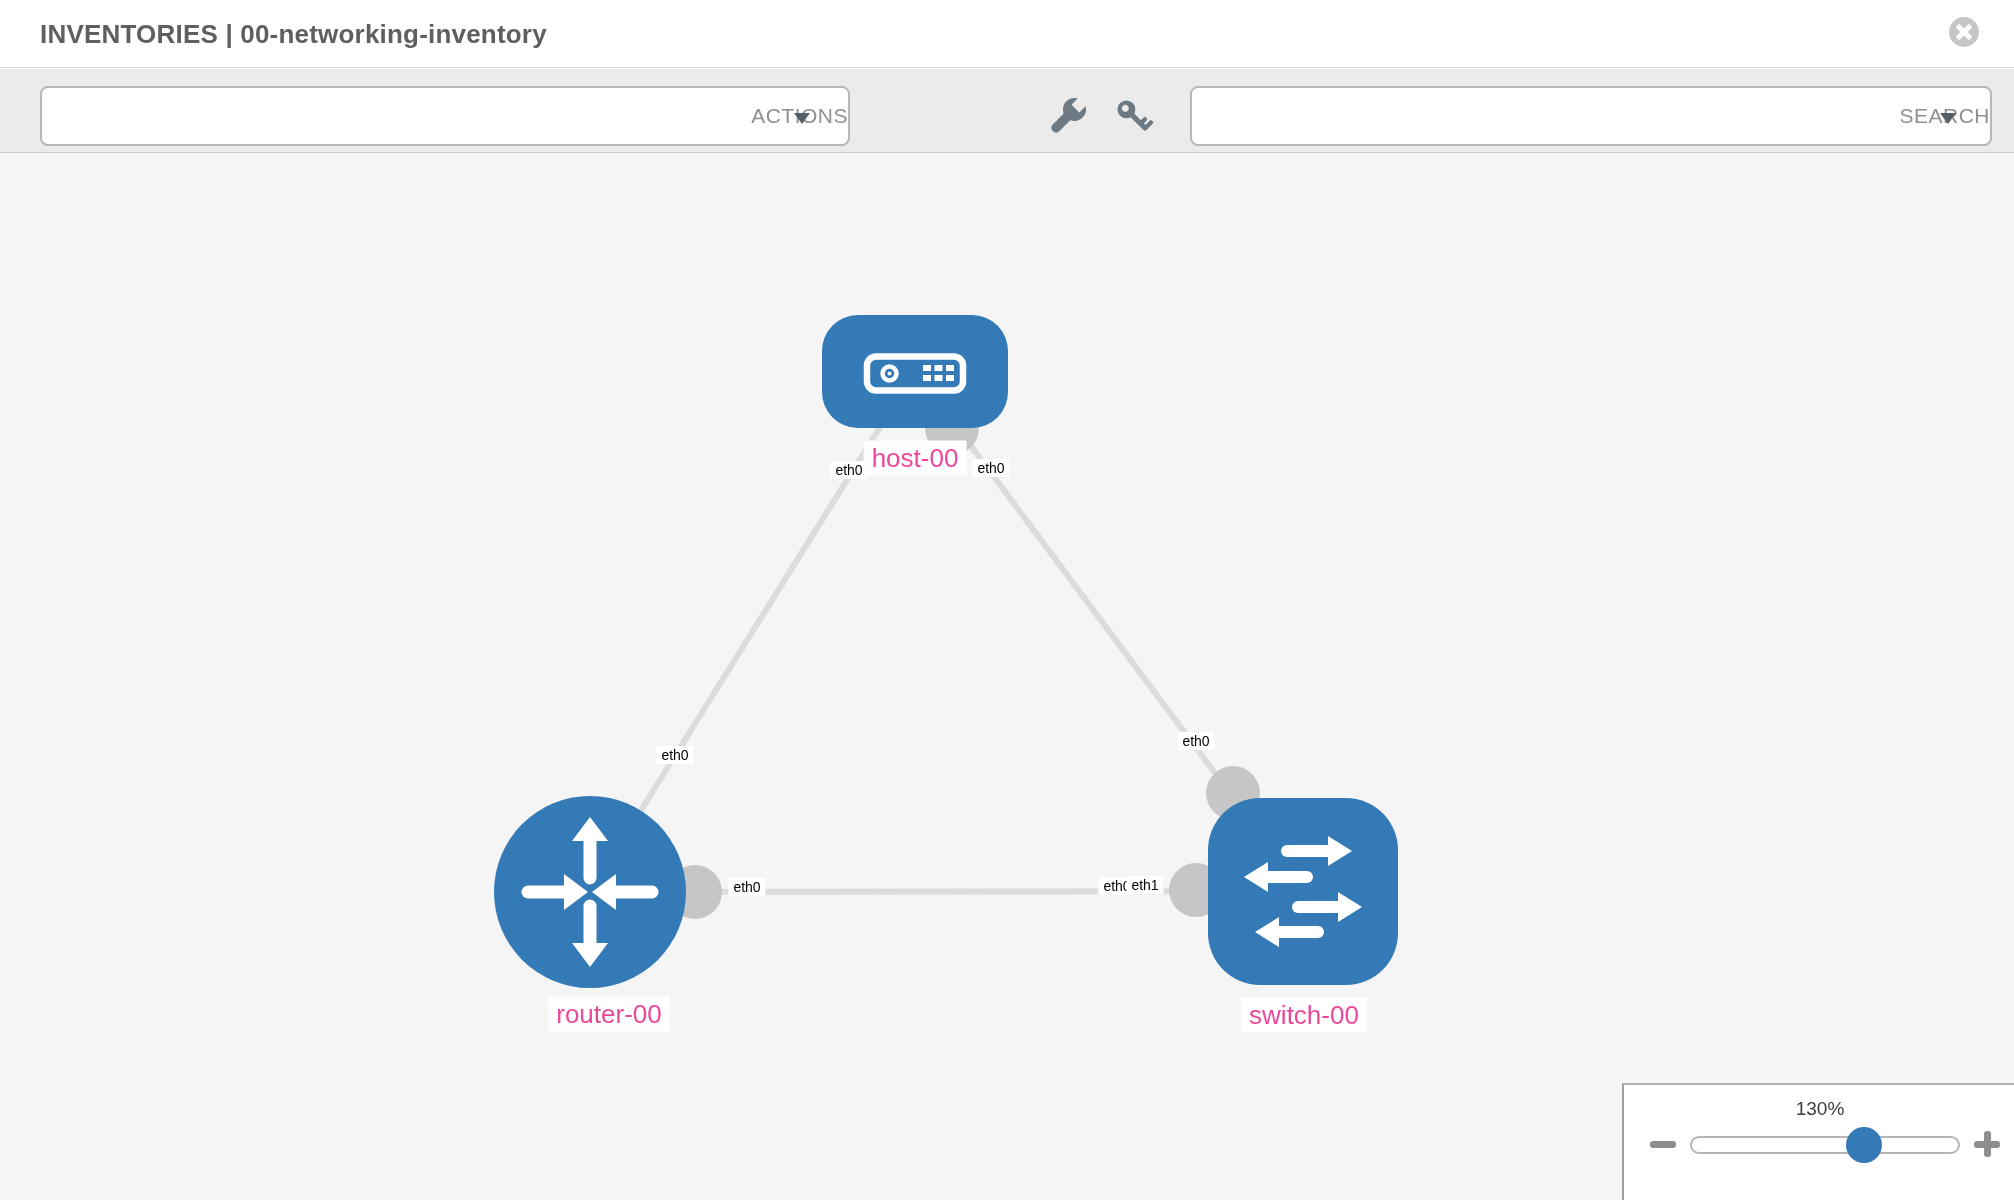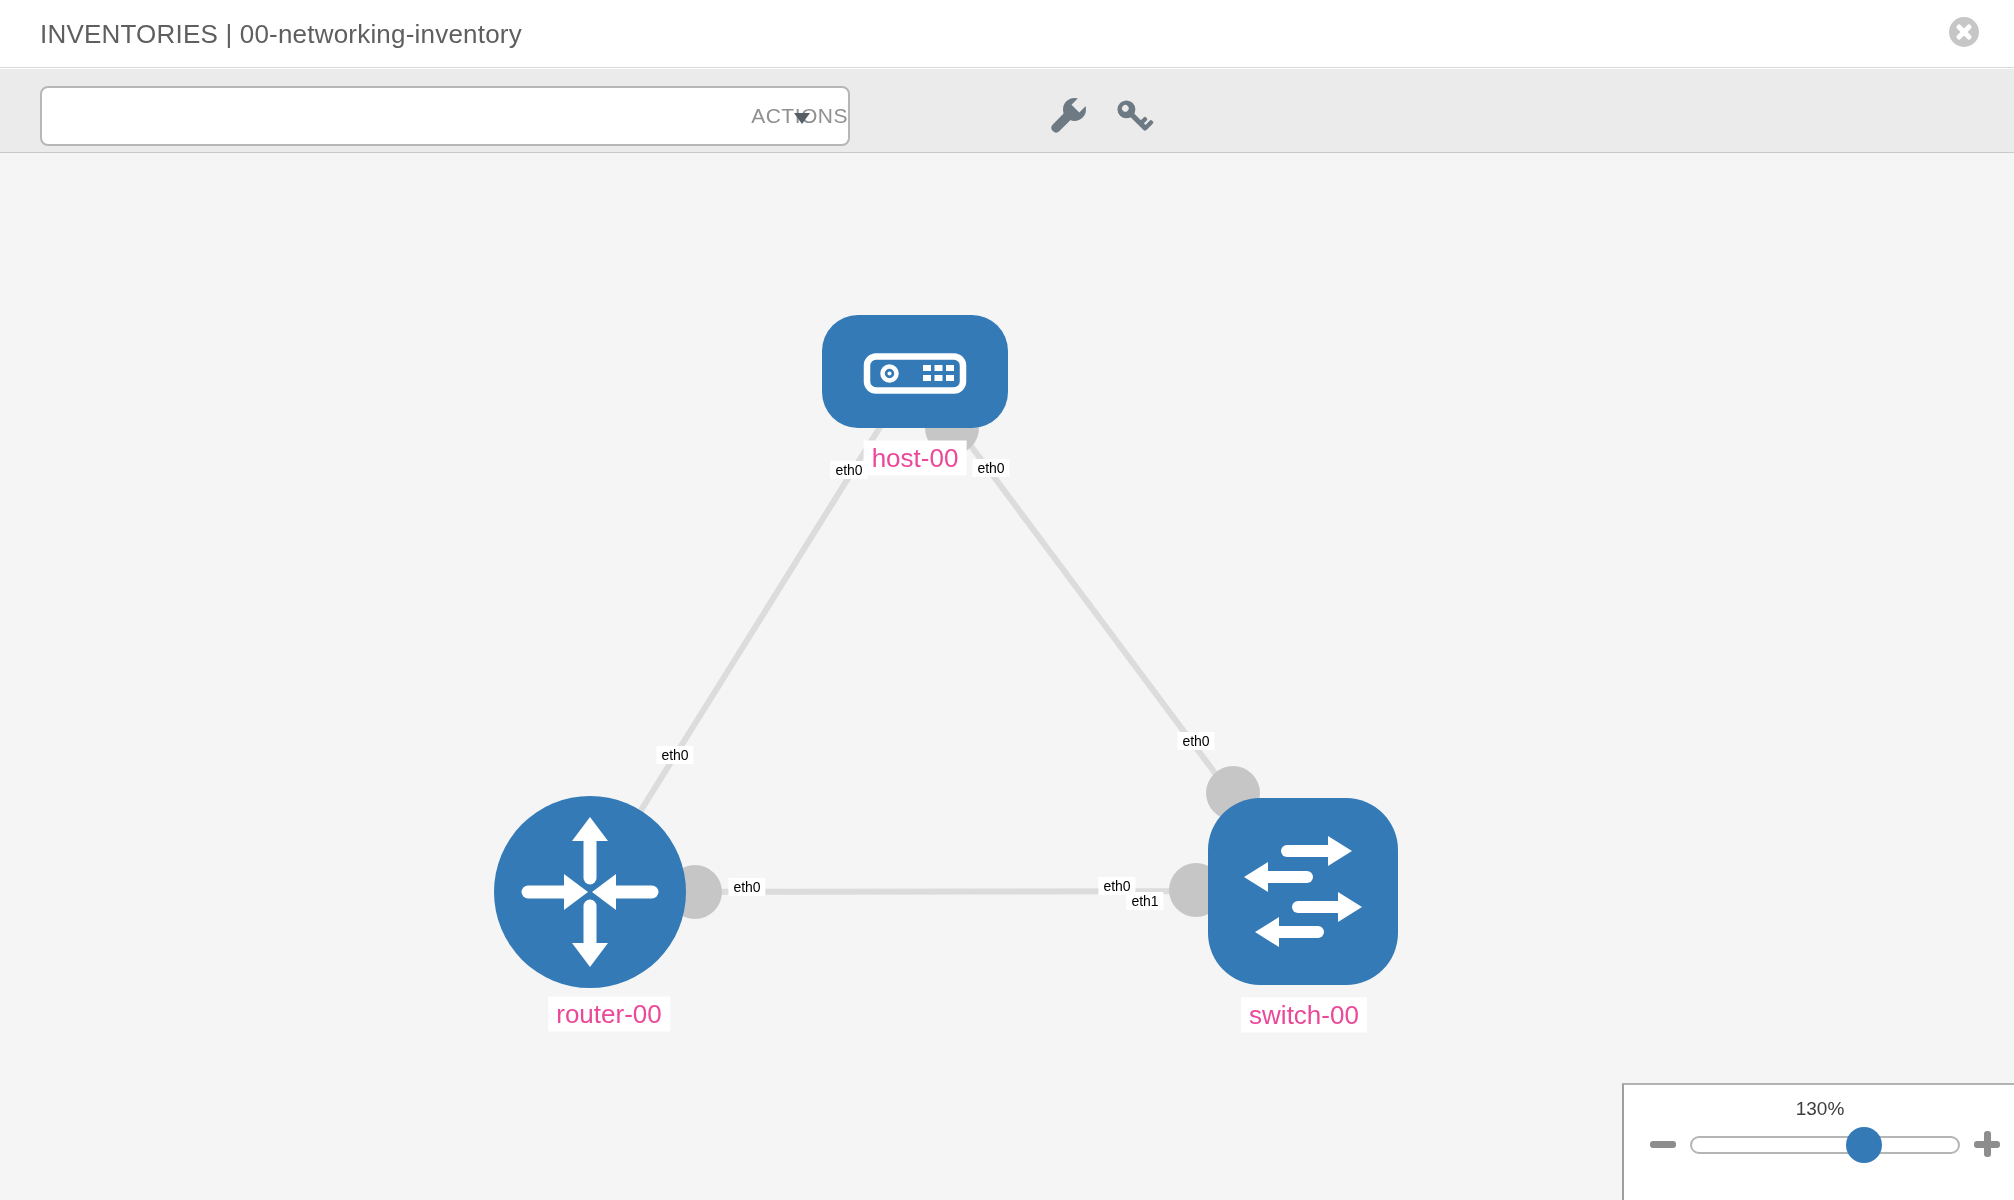--- a/index.html
+++ b/index.html
@@ -2,21 +2,21 @@
 <html><head>
 <meta charset="utf-8">
 <style>
   * { margin:0; padding:0; box-sizing:border-box; }
   html,body { width:2014px; height:1200px; overflow:hidden; background:#fff;
     font-family:"Liberation Sans","DejaVu Sans",sans-serif; }
 
   
   .header { position:absolute; left:0; top:0; width:2014px; height:68px; background:#fff;
     border-bottom:1px solid #d9d9d9; }
-  .page-title { position:absolute; left:40px; top:19px; font-size:26px; font-weight:400;
+  .page-title { position:absolute; left:40px; top:19px; font-size:26px; font-weight:700;
     color:#5f5f5f; letter-spacing:0.2px; }
   .close-btn { position:absolute; left:1948px; top:16px; width:32px; height:32px; cursor:pointer; }
 
   
   .toolbar { position:absolute; left:0; top:69px; width:2014px; height:84px; background:#ebebeb;
     border-bottom:1px solid #c9c9c9; }
   .select-box { position:absolute; top:17px; height:60px; background:#fff;
     border:2px solid #b7b7b7; border-radius:8px; display:flex; align-items:center;justify-content:flex-end; }
   .select-box .label { margin-left:18px; font-size:21px; color:#909090; letter-spacing:0.5px; }
   .caret { position:absolute; width:0; height:0; border-left:8px solid transparent;
@@ -89,20 +89,24 @@
       <g transform="rotate(-45 18 18)">
         <circle cx="18" cy="8.5" r="7" fill="#6e7a83"></circle>
         <circle cx="18" cy="7.3" r="2.6" fill="#ebebeb"></circle>
         <rect x="16" y="13.5" width="4" height="17.5" rx="1.6" fill="#6e7a83"></rect>
         <rect x="18" y="22.5" width="6.5" height="3.4" rx="1.4" fill="#6e7a83"></rect>
         <rect x="18" y="27.6" width="8" height="3.4" rx="1.4" fill="#6e7a83"></rect>
       </g>
     </svg>
   </div>
 
+  <div class="select-box search-box">
+    <span class="label">SEARCH</span>
+    <span class="caret"></span>
+  </div>
 </div>
 
 <div class="canvas">
   <svg class="topo-svg" width="2014" height="1047" viewBox="0 0 2014 1047">
 
     <g stroke="#dcdcdc" stroke-width="6">
       <line x1="915" y1="218" x2="590" y2="739"></line>
       <line x1="915" y1="218" x2="1303" y2="738"></line>
       <line x1="590" y1="739" x2="1303" y2="738"></line>
     </g>
@@ -159,21 +163,21 @@
       </g>
     </g>
   </svg>
 
   <div class="graph-label iface-label" style="left:849px;  top:317px;">eth0</div>
   <div class="graph-label iface-label" style="left:991px;  top:315px;">eth0</div>
   <div class="graph-label iface-label" style="left:675px;  top:602px;">eth0</div>
   <div class="graph-label iface-label" style="left:1196px; top:588px;">eth0</div>
   <div class="graph-label iface-label" style="left:747px;  top:734px;">eth0</div>
   <div class="graph-label iface-label" style="left:1117px; top:733px;">eth0</div>
-  <div class="graph-label iface-label" style="left:1145px; top:732px;margin-top:16px;">eth1</div>
+  <div class="graph-label iface-label" style="left:1145px; top:732px;">eth1</div>
 
   <div class="graph-label node-label" style="left:915px;  top:305px;">host-00</div>
   <div class="graph-label node-label" style="left:609px;  top:861px;">router-00</div>
   <div class="graph-label node-label" style="left:1304px; top:862px;">switch-00</div>
 </div>
 
 <div class="zoom-panel">
   <div class="zoom-level">130%</div>
   <div class="zoom-minus"></div>
   <div class="zoom-track"></div>

